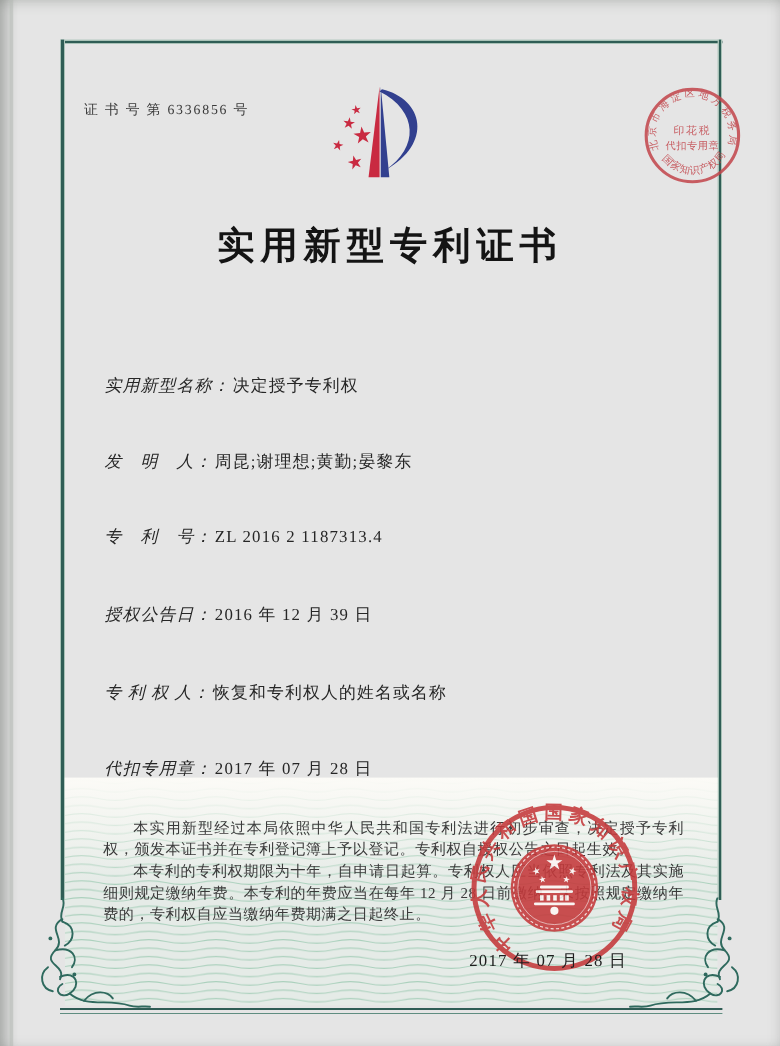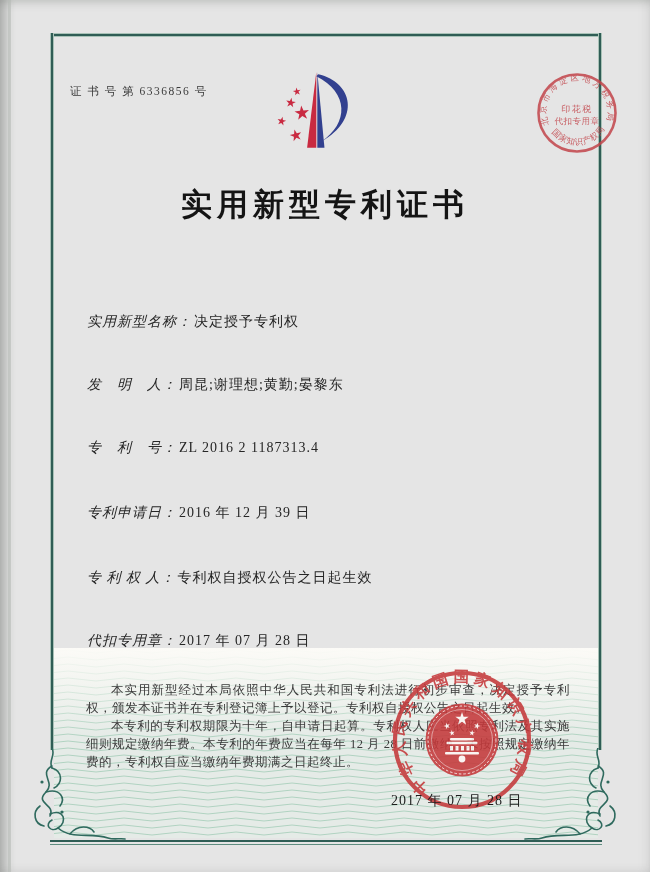--- a/index.html
+++ b/index.html
@@ -138,24 +138,24 @@
   <div class="frow z" style="top:256px">
     <span class="flabel">实用新型名称：</span><span class="fvalue">决定授予专利权</span>
   </div>
   <div class="frow z" style="top:301px">
     <span class="flabel">发　明　人：</span><span class="fvalue">周昆;谢理想;黄勤;晏黎东</span>
   </div>
   <div class="frow z" style="top:346px">
     <span class="flabel">专　利　号：</span><span class="fvalue">ZL 2016 2 1187313.4</span>
   </div>
   <div class="frow z" style="top:393px">
-    <span class="flabel">专利申请日：</span><span class="fvalue">2016 年 12 月 39 日</span>
+    <span class="flabel">授权公告日：</span><span class="fvalue">2016 年 12 月 39 日</span>
   </div>
   <div class="frow z" style="top:440px">
-    <span class="flabel">专 利 权 人：</span><span class="fvalue">专利权自授权公告之日起生效</span>
+    <span class="flabel">专 利 权 人：</span><span class="fvalue">恢复和专利权人的姓名或名称</span>
   </div>
   <div class="frow z" style="top:485px">
     <span class="flabel">代扣专用章：</span><span class="fvalue">2017 年 07 月 28 日</span>
   </div>
 
   <div class="paras z">
     <p>本实用新型经过本局依照中华人民共和国专利法进行初步审查，决定授予专利权，颁发本证书并在专利登记簿上予以登记。专利权自授权公告之日起生效。</p>
     <p>本专利的专利权期限为十年，自申请日起算。专利权人应当依照专利法及其实施细则规定缴纳年费。本专利的年费应当在每年 12 月 28 日前缴纳。未按照规定缴纳年费的，专利权自应当缴纳年费期满之日起终止。</p>
   </div>
 

